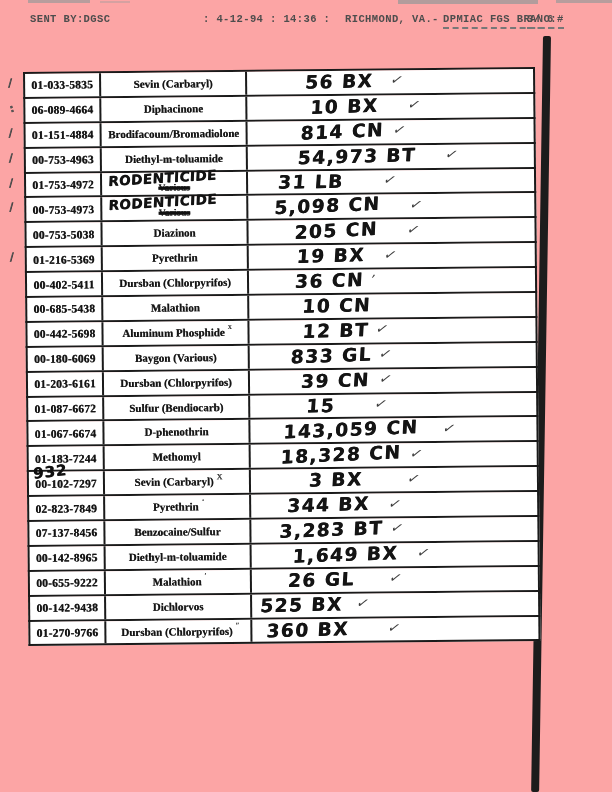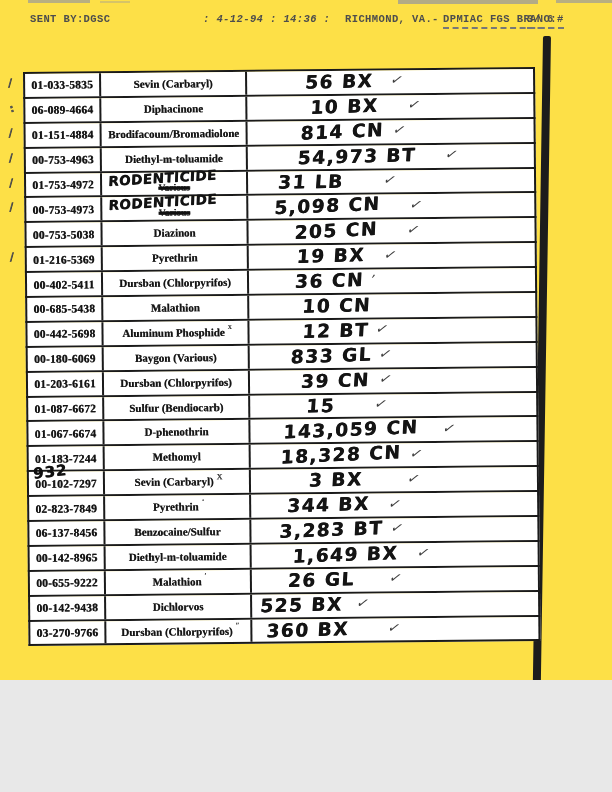--- a/index.html
+++ b/index.html
@@ -1,17 +1,17 @@
 <!DOCTYPE html>
 <html><head>
 <meta charset="utf-8">
 <style>
   html,body{margin:0;padding:0;background:#e8e8e8;}
   .page{
-    position:relative; width:612px; height:680px; background:#fde047;
+    position:relative; width:612px; height:792px; background:#fca5a5;
     overflow:hidden; font-family:"Liberation Serif", serif; color:#151515;
     box-shadow:0 0 6px rgba(0,0,0,.3); margin:0 auto;
   }
   
   .artifact{position:absolute; background:#9a9a9a;}
   .art-1{left:28px; top:0; width:62px; height:3px; opacity:.7;}
   .art-2{left:398px; top:0; width:140px; height:4px; opacity:.75;}
   .art-3{left:556px; top:0; width:56px; height:3px; opacity:.7;}
   .art-4{left:100px; top:1px; width:30px; height:2px; opacity:.4;}
   .scan-bar{
@@ -20,21 +20,21 @@
     border-radius:2px;
   }
   
   .fax-header{
     position:absolute; top:13px; left:0; width:612px; height:20px;
     font-family:"Liberation Mono", monospace; font-size:10.5px; font-weight:bold;
     color:#4d4d4d; letter-spacing:.4px; white-space:nowrap;
   }
   .fax-header span{position:absolute; top:0;}
   .fh-sent{left:30px;}
-  .fh-time{left:203px;font-style:italic;}
+  .fh-time{left:203px;}
   .fh-loc{left:345px;}
   .fh-dest{left:443px; border-bottom:2px dashed #777; padding-bottom:2px;}
   .fh-page{left:527px; border-bottom:2px dashed #777; padding-bottom:2px;}
   
   .tbl{
     position:absolute; left:23px; top:71px; width:512px;
     border-top:2px solid #1a1a1a;
     transform:rotate(-0.55deg); transform-origin:20% 0;
   }
   .tr{
@@ -399,21 +399,21 @@
     </div>
     <div class="td td-qty" style="padding-left: 36px;">
       <span class="hw" style="transform: skewX(-5deg) rotate(-1.2deg);">344 BX</span>
       <span class="check" style="margin-left: 20px;">✓</span>
     </div>
   </div>
 
   <div class="tr">
     <div class="td td-nsn">
 
-      <span>06-137-8456</span>
+      <span>07-137-8456</span>
 
     </div>
     <div class="td td-name">
       <span class="name-print">Benzocaine/Sulfur</span>
 
     </div>
     <div class="td td-qty" style="padding-left: 28px;">
       <span class="hw" style="transform: skewX(-5deg) rotate(-1.6deg);">3,283 BT</span>
       <span class="check" style="margin-left: 8px;">✓</span>
     </div>
@@ -464,21 +464,21 @@
     </div>
     <div class="td td-qty" style="padding-left: 8px;">
       <span class="hw" style="transform: skewX(-5deg) rotate(-0.8deg);">525 BX</span>
       <span class="check" style="margin-left: 15px;">✓</span>
     </div>
   </div>
 
   <div class="tr">
     <div class="td td-nsn">
 
-      <span>03-270-9766</span>
+      <span>01-270-9766</span>
 
     </div>
     <div class="td td-name">
       <span class="name-print">Dursban (Chlorpyrifos)</span>
       <span class="name-note">ʺ</span>
 
     </div>
     <div class="td td-qty" style="padding-left: 14px;">
       <span class="hw" style="transform: skewX(-5deg) rotate(-1.2deg);">360 BX</span>
       <span class="check" style="margin-left: 40px;">✓</span>

